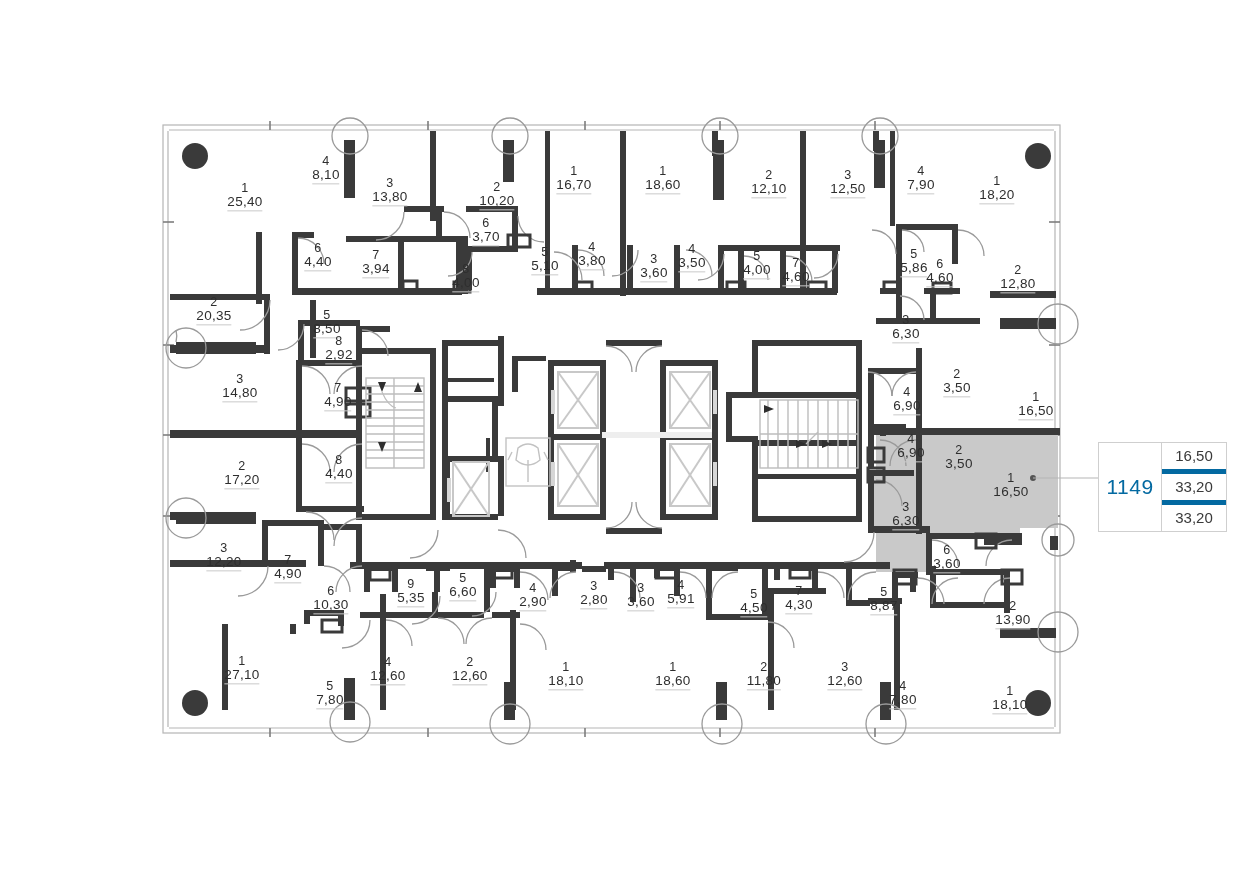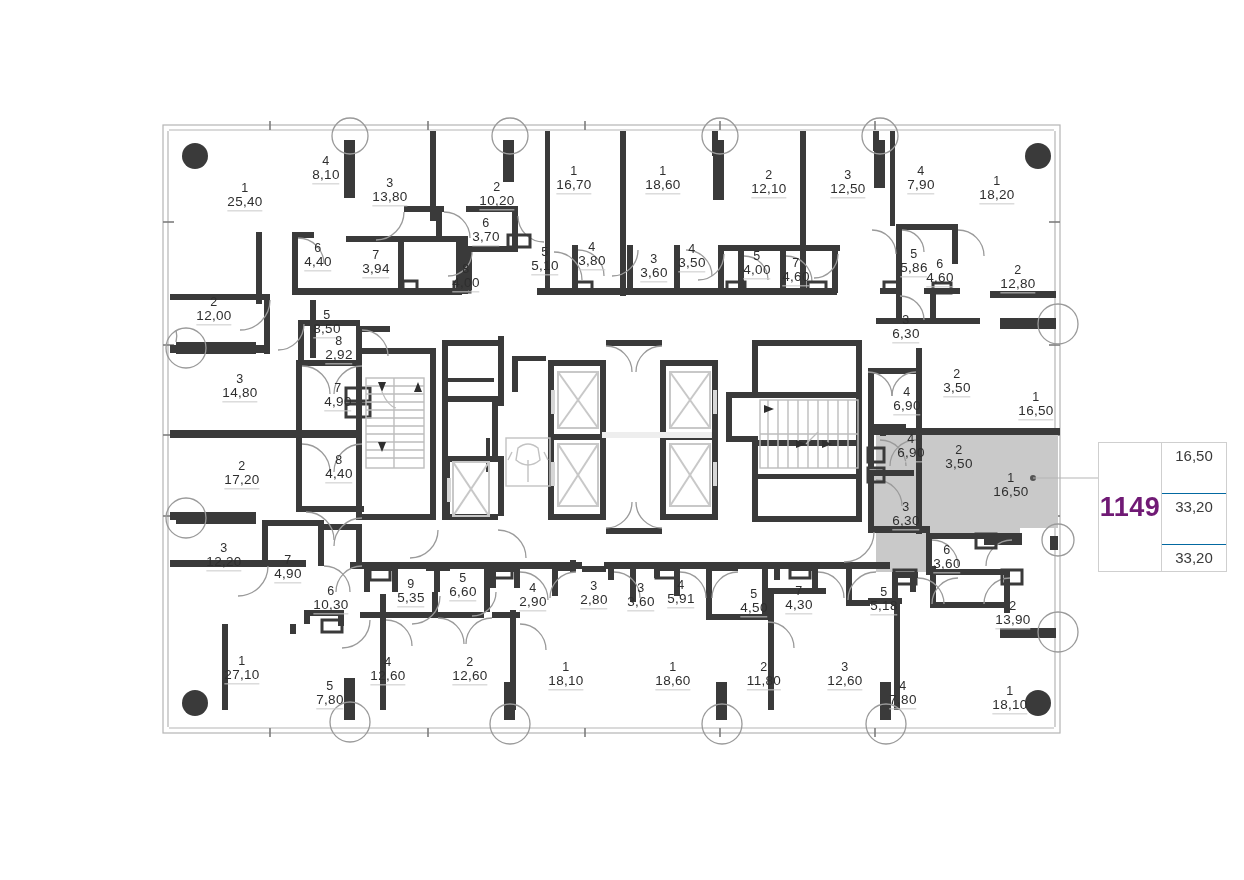--- a/index.html
+++ b/index.html
@@ -6,24 +6,24 @@
   body{font-family:"Liberation Sans", sans-serif;}
   #stage{position:relative;width:1244px;height:880px;background:#ffffff;overflow:hidden;}
   #plan{position:absolute;left:0;top:0;width:1244px;height:880px;}
   .lbl{position:absolute;text-align:center;color:#2e2e2e;line-height:1.05;pointer-events:none;
        transform:translate(-50%,-50%);white-space:nowrap;}
   .lbl .n{display:block;font-size:12.5px;letter-spacing:.3px;}
   .lbl .a{display:block;font-size:13.5px;letter-spacing:.3px;border-bottom:1px solid #c9c9c9;padding-bottom:1px;}
   
   #legend{position:absolute;display:flex;align-items:stretch;border:1px solid #cfcfcf;background:#fff;}
   #legend .code{display:flex;align-items:center;justify-content:center;width:62px;
-       font-size:27px;color:#701a75;letter-spacing:.5px;font-weight:bold;}
+       font-size:21px;color:#0369a1;letter-spacing:.5px;}
   #legend .vals{display:flex;flex-direction:column;border-left:1px solid #cfcfcf;}
   #legend .vals div{width:64px;height:26px;line-height:26px;text-align:center;font-size:15px;color:#3a3a3a;}
-  #legend .vals div + div{border-top:1px solid #0369a1;margin-top:24px;}
+  #legend .vals div + div{border-top:5px solid #0369a1;}
 </style>
 </head>
 <body>
 
 <div id="stage">
 
   <svg id="plan" viewBox="0 0 1244 880">
     <defs>
       <g id="tickH">
           <line x1="0" y1="-4" x2="0" y2="4" stroke="#8a8a8a" stroke-width="1.6"></line>
@@ -544,21 +544,21 @@
       <div class="lbl" style="left: 997px; top: 190px;">
         <span class="n">1</span>
         <span class="a">18,20</span>
       </div>
       <div class="lbl" style="left: 1018px; top: 279px;">
         <span class="n">2</span>
         <span class="a">12,80</span>
       </div>
       <div class="lbl" style="left: 214px; top: 311px;">
         <span class="n">2</span>
-        <span class="a">12,00</span>
+        <span class="a">20,35</span>
       </div>
       <div class="lbl" style="left: 327px; top: 324px;">
         <span class="n">5</span>
         <span class="a">8,50</span>
       </div>
       <div class="lbl" style="left: 339px; top: 350px;">
         <span class="n">8</span>
         <span class="a">2,92</span>
       </div>
       <div class="lbl" style="left: 240px; top: 388px;">
@@ -660,21 +660,21 @@
       <div class="lbl" style="left: 754px; top: 603px;">
         <span class="n">5</span>
         <span class="a">4,50</span>
       </div>
       <div class="lbl" style="left: 799px; top: 600px;">
         <span class="n">7</span>
         <span class="a">4,30</span>
       </div>
       <div class="lbl" style="left: 884px; top: 601px;">
         <span class="n">5</span>
-        <span class="a">5,18</span>
+        <span class="a">8,87</span>
       </div>
       <div class="lbl" style="left: 388px; top: 671px;">
         <span class="n">4</span>
         <span class="a">12,60</span>
       </div>
       <div class="lbl" style="left: 470px; top: 671px;">
         <span class="n">2</span>
         <span class="a">12,60</span>
       </div>
       <div class="lbl" style="left: 566px; top: 676px;">

